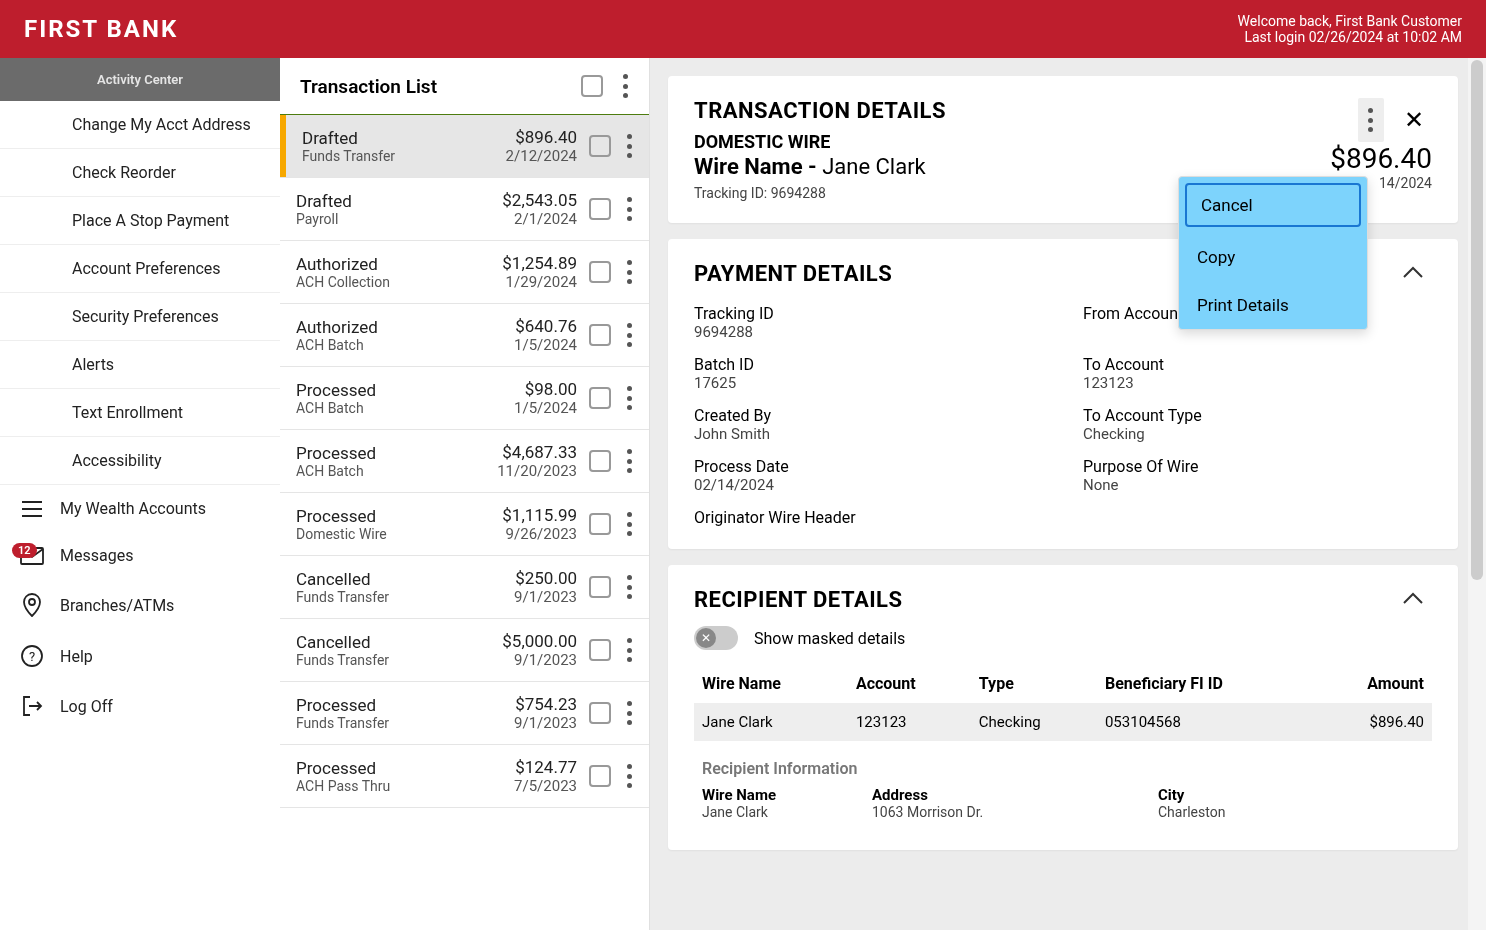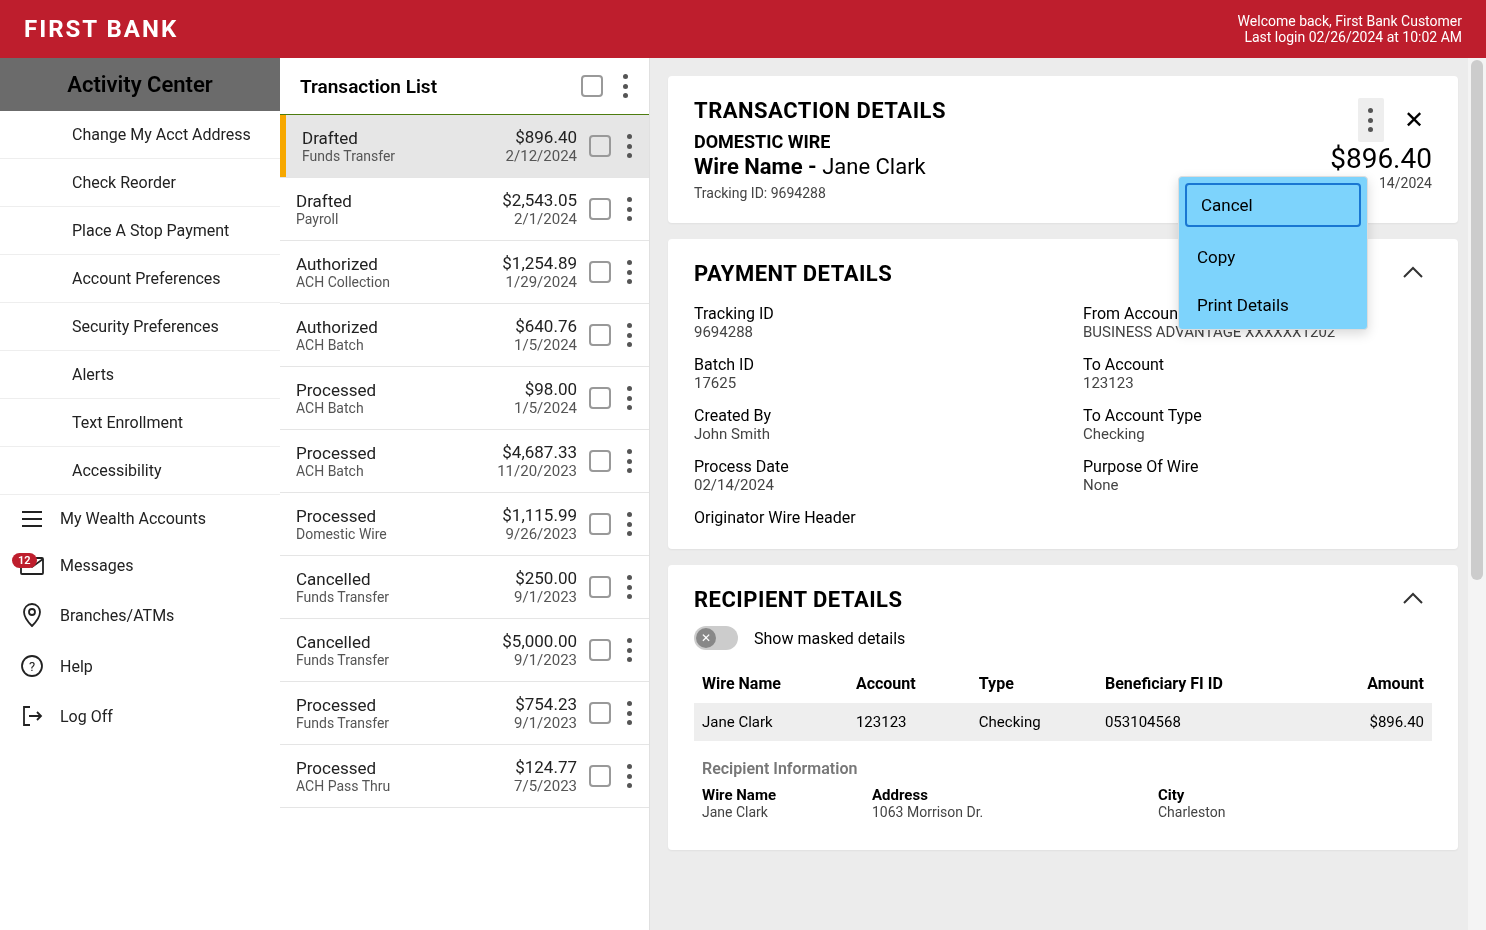--- a/index.html
+++ b/index.html
@@ -5,21 +5,21 @@
 * { box-sizing: border-box; margin: 0; padding: 0; font-family: -apple-system, BlinkMacSystemFont, "Segoe UI", Roboto, sans-serif; }
 body { background: #f0f0f0; width: 1486px; height: 930px; overflow: hidden; }
 
 .header { background: #BE1E2D; height: 58px; display: flex; align-items: center; justify-content: space-between; padding: 0 24px; color: white; }
 .logo { font-size: 24px; font-weight: 700; letter-spacing: 2px; }
 .header-right { text-align: right; font-size: 14px; }
 
 .main { display: flex; height: 872px; }
 
 .sidebar { width: 280px; background: #fff; overflow-y: auto; }
-.sidebar-header { background: #6b6b6b; color: #000000; padding: 14px 27px; font-size: 22px; font-weight: 600; text-align: center; }
+.sidebar-header { background: #6b6b6b; color: #e5e5e5; padding: 14px 27px; font-size: 13px; font-weight: 600; text-align: center; }
 .sidebar-item { padding: 14px 24px 14px 72px; font-size: 16px; color: #222; border-bottom: 1px solid #eee; cursor: pointer; }
 .sidebar-item-icon { display: flex; align-items: center; gap: 16px; padding: 14px 20px; font-size: 16px; color: #222; cursor: pointer; }
 .sidebar-item-icon .icon { width: 24px; display: flex; justify-content: center; }
 .badge { background: #BE1E2D; color: #fff; border-radius: 10px; padding: 1px 6px; font-size: 11px; font-weight: 600; position: absolute; margin-left: -8px; margin-top: -10px; }
 
 .txn-list { width: 370px; background: #fff; border-right: 1px solid #e0e0e0; display: flex; flex-direction: column; }
 .txn-list-header { display: flex; align-items: center; justify-content: space-between; padding: 16px 20px; border-bottom: 1px solid #4d7c0f; }
 .txn-list-title { font-size: 19px; font-weight: 600; }
 .txn-list-header-actions { display: flex; align-items: center; gap: 20px; }
 
@@ -422,21 +422,20 @@
             </svg>
         </div>
       </div>
       <div class="pd-grid" id="pd-grid">
           <div class="pd-item">
             <div class="pd-label">Tracking ID</div>
             <div class="pd-value">9694288</div>
           </div>
           <div class="pd-item">
             <div class="pd-label">From Account</div>
-            <div class="pd-value">BUSINESS ADVANTAGE XXXXXX1202</div>
           </div>
           <div class="pd-item">
             <div class="pd-label">Batch ID</div>
             <div class="pd-value">17625</div>
           </div>
           <div class="pd-item">
             <div class="pd-label">To Account</div>
             <div class="pd-value">123123</div>
           </div>
           <div class="pd-item">

